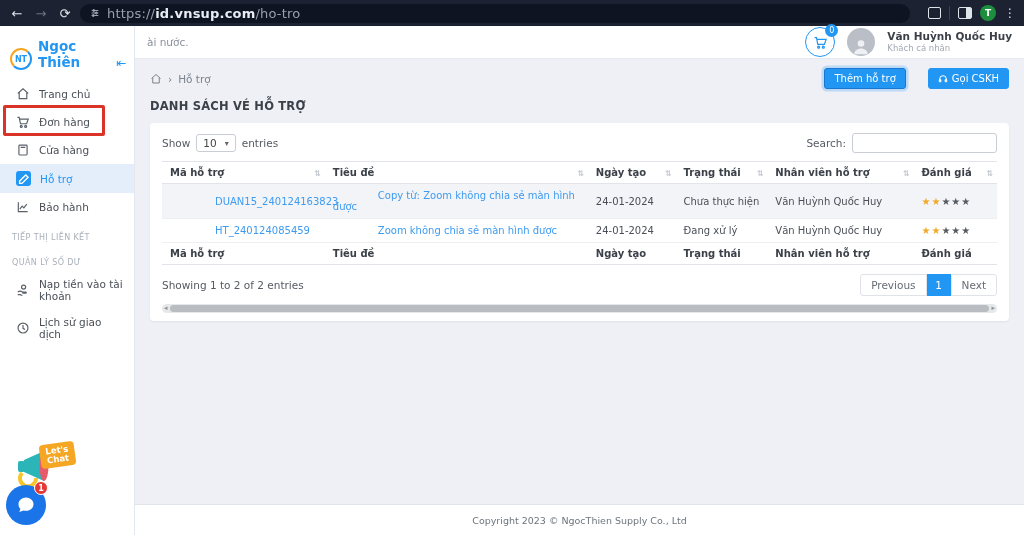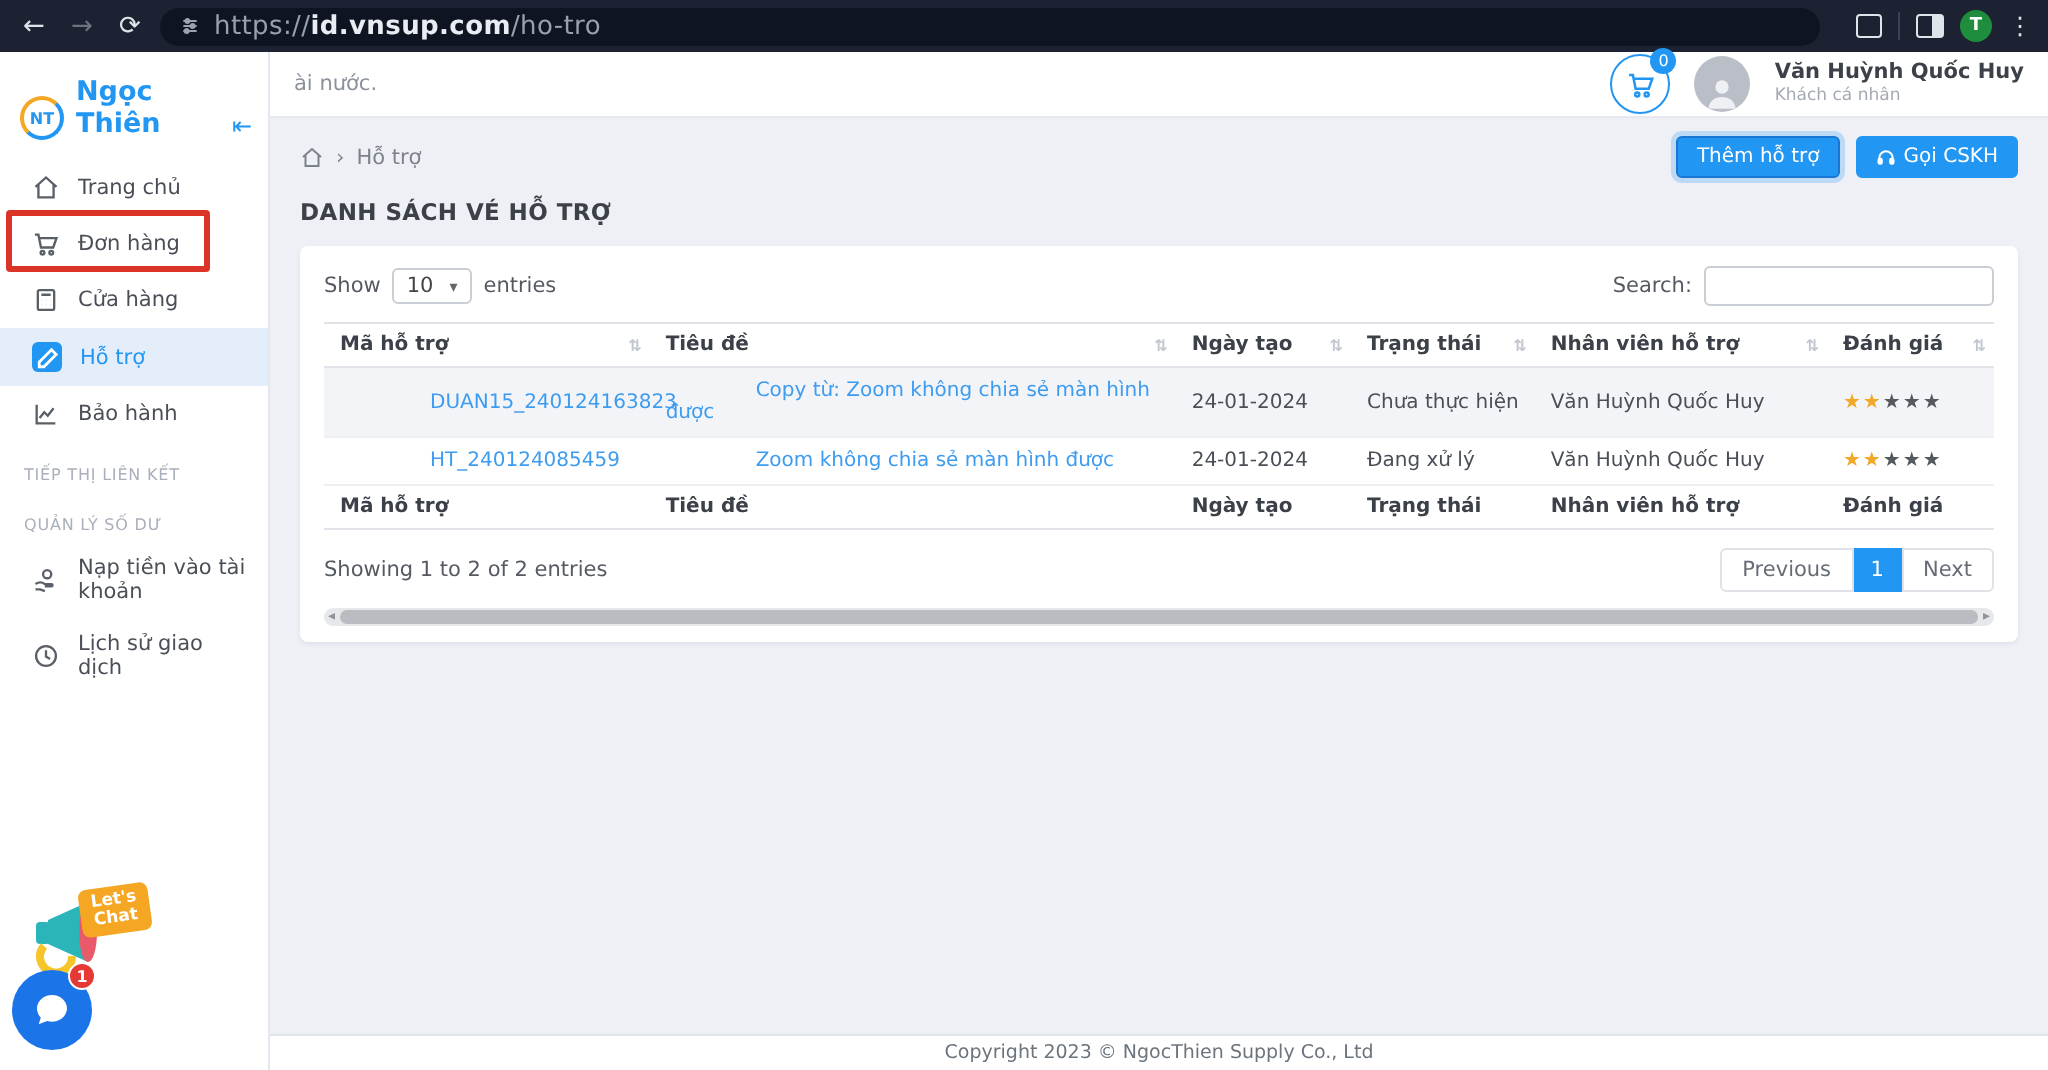--- a/index.html
+++ b/index.html
@@ -73,21 +73,21 @@
   .avatar { width:28px; height:28px; border-radius:50%; background:#b9bec7; display:flex;
     align-items:flex-end; justify-content:center; overflow:hidden; }
   .user-meta { line-height:1.25; }
   .user-name { font-size:10.5px; font-weight:bold; color:#3c4149; }
   .user-role { font-size:8.5px; color:#a3a9b3; }
 
   .content { flex:1; padding:9px 15px 0 15px; position:relative; min-height:0; }
   .crumb-row { display:flex; align-items:center; }
   .breadcrumb { display:flex; align-items:center; gap:6px; font-size:10.5px; color:#7c828c; }
   .breadcrumb svg { width:12px; height:12px; stroke:#7c828c; }
-  .crumb-actions { margin-left:auto; display:flex; gap:8px; }
+  .crumb-actions { margin-left:auto; display:flex; gap:22px; }
   .btn { background:#2196f3; color:#fff; border:1px solid #2196f3; font-size:10px;
     padding:4px 9px; border-radius:3px; display:flex; align-items:center; gap:4px;
     font-family:inherit; cursor:pointer; }
   .btn.focused { box-shadow:0 0 0 2.5px #bcd9f6; border-color:#1976d2; }
   .page-title { margin-top:10px; font-size:11.5px; font-weight:bold; color:#3c4149;
     letter-spacing:.2px; }
 
   .card { margin-top:10px; background:#fff; border-radius:4px; box-shadow:0 1px 2px rgba(40,50,80,.08);
     padding:10px 12px 8px 12px; }
   .table-controls { display:flex; align-items:center; font-size:10.5px; color:#555a62; }
@@ -117,21 +117,21 @@
     font-size:10.5px; cursor:pointer; }
   .page-btn.prev { border-radius:3px 0 0 3px; }
   .page-btn.next { border-radius:0 3px 3px 0; }
   .page-num { width:24px; align-self:stretch; background:#2196f3; border:1px solid #2196f3;
     color:#fff; display:flex; align-items:center; justify-content:center; font-size:10.5px; cursor:pointer; }
   .hscroll { margin-top:8px; height:9px; background:#e7e8ea; border-radius:5px; display:flex;
     align-items:center; padding:0 2px; gap:2px; }
   .hscroll .arrow { font-size:7px; color:#8f949b; line-height:1; }
   .hscroll .thumb { flex:1; height:7px; background:#b9bcc1; border-radius:4px; }
 
-  .page-footer { height:18px; background:#fff; border-top:1px solid #e0e4eb; display:flex;
+  .page-footer { height:31px; background:#fff; border-top:1px solid #e0e4eb; display:flex;
     align-items:center; justify-content:center; font-size:9.5px; color:#6c757d; flex:none; }
 </style>
 </head>
 <body>
 
 <div class="browser-bar">
   <span class="nav-ico">←</span>
   <span class="nav-ico dim">→</span>
   <span class="nav-ico">⟳</span>
   <div class="url-pill">

